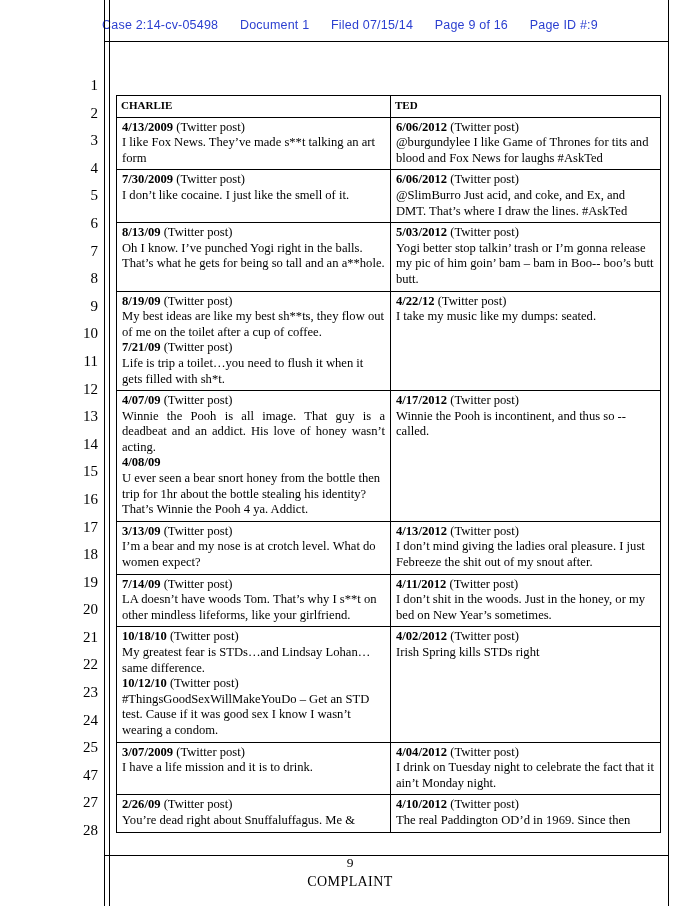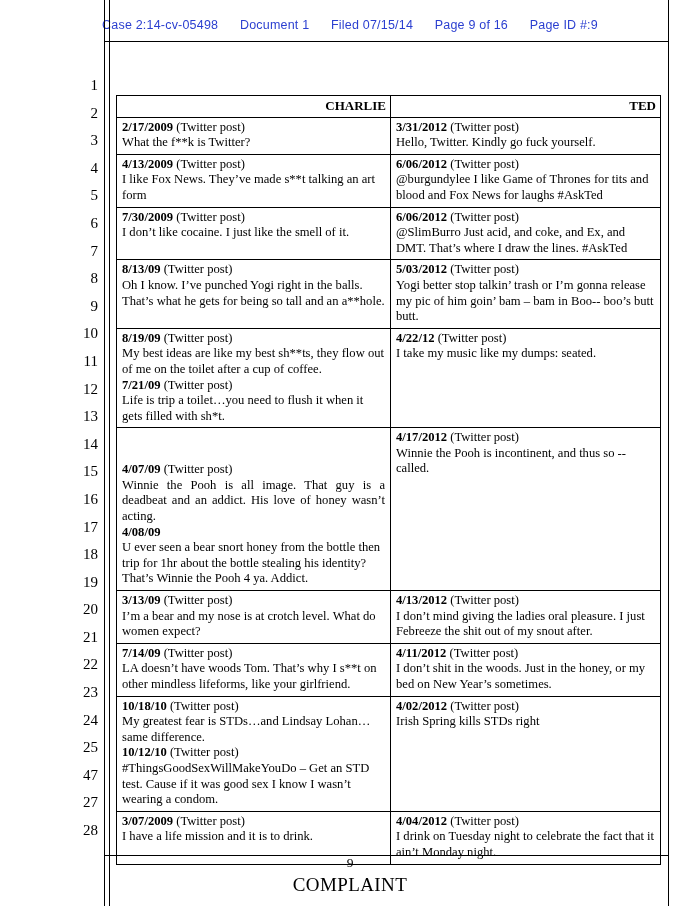--- a/index.html
+++ b/index.html
@@ -104,23 +104,23 @@
   }
   table.tw td, table.tw th {
     border: 1px solid #000;
     vertical-align: top;
     padding: 2px 5px 3px 5px;
     font-size: 12.6px;
     line-height: 15.6px;
     font-family: "Liberation Serif", serif;
   }
   table.tw th {
-    text-align: right;
+    text-align: left;
     font-weight: bold;
-    font-size: 13px;
+    font-size: 11px;
     padding: 2px 4px 3px 4px;
   }
   td p {
     margin: 0;
   }
   .dt {
     font-weight: bold;
   }
   .pt {
     font-weight: normal;
@@ -132,21 +132,21 @@
     width: 700px;
     text-align: center;
     font-size: 13.5px;
   }
   .footer-title {
     position: absolute;
     left: 0;
     top: 874px;
     width: 700px;
     text-align: center;
-    font-size: 19px;
+    font-size: 14px;
     letter-spacing: 0.4px;
   }
 </style>
 </head>
 <body>
 
 <div class="page">
 
   <div class="court-stamp">
     <span>Case 2:14-cv-05498</span>
@@ -201,30 +201,20 @@
       </colgroup>
       <thead>
         <tr>
           <th>CHARLIE</th>
           <th>TED</th>
         </tr>
       </thead>
       <tbody id="tbody">
           <tr>
             <td>
-              <p><span class="dt">2/17/2009</span><span class="pt"> (Twitter post)</span></p>
-              <p>What the f**k is Twitter?</p>
-            </td>
-            <td>
-              <p><span class="dt">3/31/2012</span><span class="pt"> (Twitter post)</span></p>
-              <p>Hello, Twitter. Kindly go fuck yourself.</p>
-            </td>
-          </tr>
-          <tr>
-            <td>
               <p><span class="dt">4/13/2009</span><span class="pt"> (Twitter post)</span></p>
               <p>I like Fox News. They’ve made s**t talking an art form</p>
             </td>
             <td>
               <p><span class="dt">6/06/2012</span><span class="pt"> (Twitter post)</span></p>
               <p>@burgundylee I like Game of Thrones for tits and blood and Fox News for laughs #AskTed</p>
             </td>
           </tr>
           <tr>
             <td>
@@ -253,21 +243,21 @@
               <p><span class="dt">7/21/09</span><span class="pt"> (Twitter post)</span></p>
               <p>Life is trip a toilet…you need to flush it when it gets filled with sh*t.</p>
             </td>
             <td>
               <p><span class="dt">4/22/12</span><span class="pt"> (Twitter post)</span></p>
               <p>I take my music like my dumps: seated.</p>
             </td>
           </tr>
           <tr>
             <td>
-              <p style="text-align: justify; margin-top: 32px;"><span class="dt">4/07/09</span><span class="pt"> (Twitter post)</span></p>
+              <p style="text-align: justify;"><span class="dt">4/07/09</span><span class="pt"> (Twitter post)</span></p>
               <p style="text-align: justify;">Winnie the Pooh is all image. That guy is a deadbeat and an addict. His love of honey wasn’t acting.</p>
               <p><span class="dt">4/08/09</span></p>
               <p>U ever seen a bear snort honey from the bottle then trip for 1hr about the bottle stealing his identity? That’s Winnie the Pooh 4 ya. Addict.</p>
             </td>
             <td>
               <p><span class="dt">4/17/2012</span><span class="pt"> (Twitter post)</span></p>
               <p>Winnie the Pooh is incontinent, and thus so -- called.</p>
             </td>
           </tr>
           <tr>
@@ -305,20 +295,30 @@
           <tr>
             <td>
               <p><span class="dt">3/07/2009</span><span class="pt"> (Twitter post)</span></p>
               <p>I have a life mission and it is to drink.</p>
             </td>
             <td>
               <p><span class="dt">4/04/2012</span><span class="pt"> (Twitter post)</span></p>
               <p>I drink on Tuesday night to celebrate the fact that it ain’t Monday night.</p>
             </td>
           </tr>
+          <tr>
+            <td>
+              <p><span class="dt">2/26/09</span><span class="pt"> (Twitter post)</span></p>
+              <p>You’re dead right about Snuffaluffagus. Me &amp;</p>
+            </td>
+            <td>
+              <p><span class="dt">4/10/2012</span><span class="pt"> (Twitter post)</span></p>
+              <p>The real Paddington OD’d in 1969. Since then</p>
+            </td>
+          </tr>
         </tbody>
     </table>
   </div>
 
   <div class="footer-num">9</div>
   <div class="footer-title">COMPLAINT</div>
 
 </div>
 
 </body></html>

